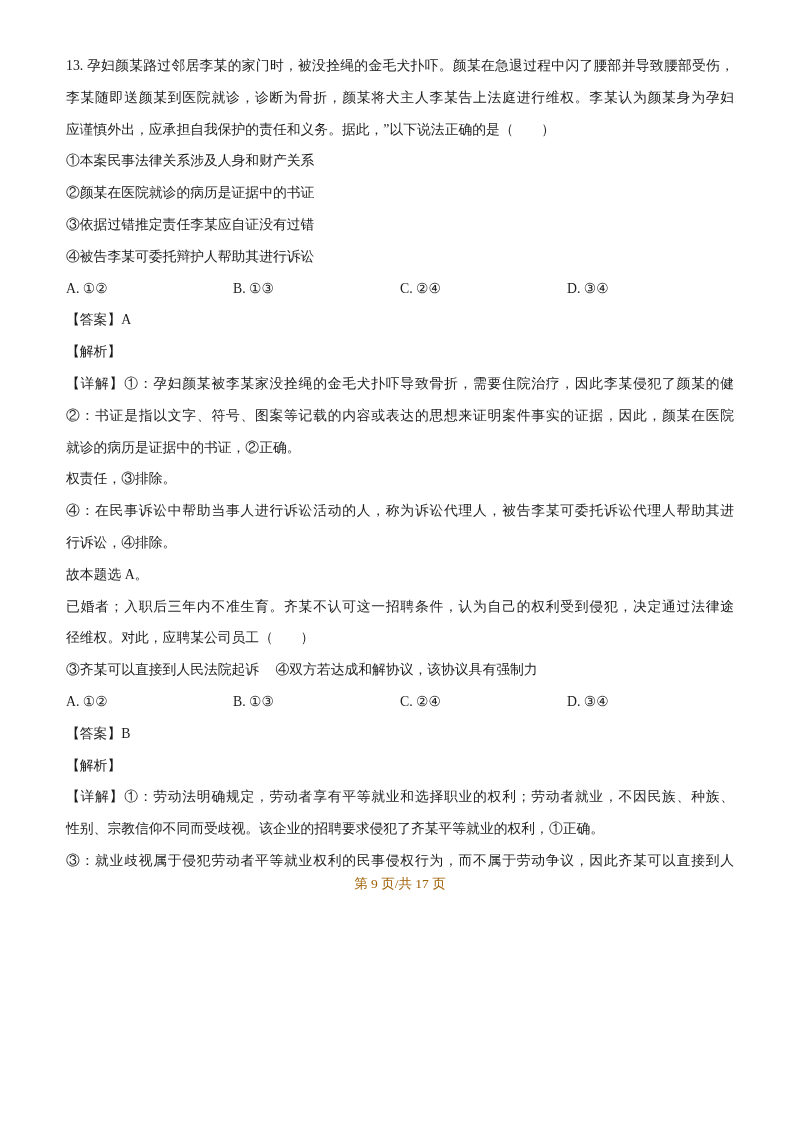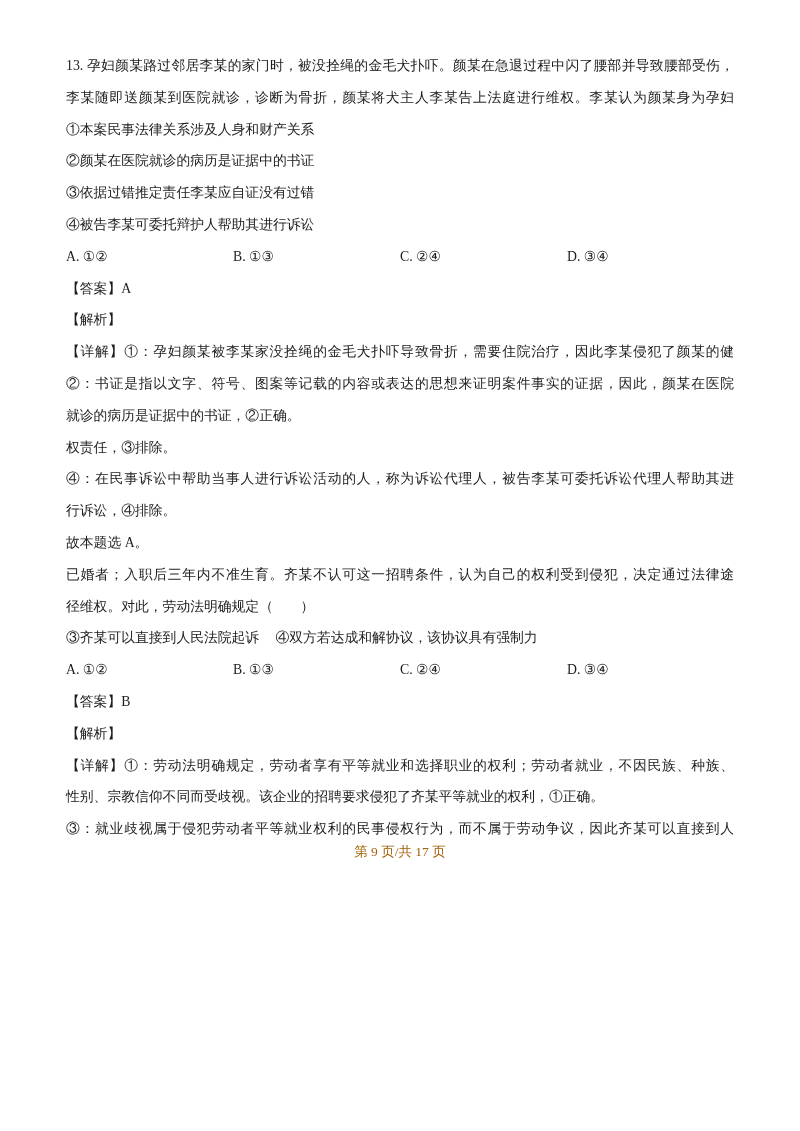--- a/index.html
+++ b/index.html
@@ -61,20 +61,21 @@
   }
 </style>
 </head>
 <body>
 
 <div class="page">
 
   <section>
     <div class="line full">13. 孕妇颜某路过邻居李某的家门时，被没拴绳的金毛犬扑吓。颜某在急退过程中闪了腰部并导致腰部受伤，</div>
     <div class="line full">李某随即送颜某到医院就诊，诊断为骨折，颜某将犬主人李某告上法庭进行维权。李某认为颜某身为孕妇</div>
+    <div class="line">应谨慎外出，应承担自我保护的责任和义务。据此，”以下说法正确的是（　　）</div>
 
     <div class="line">①本案民事法律关系涉及人身和财产关系</div>
     <div class="line">②颜某在医院就诊的病历是证据中的书证</div>
     <div class="line">③依据过错推定责任李某应自证没有过错</div>
     <div class="line">④被告李某可委托辩护人帮助其进行诉讼</div>
 
     <div class="line choices">
       <span class="choice">A. ①②</span>
       <span class="choice">B. ①③</span>
       <span class="choice">C. ②④</span>
@@ -90,21 +91,21 @@
     <div class="line full">②：书证是指以文字、符号、图案等记载的内容或表达的思想来证明案件事实的证据，因此，颜某在医院</div>
     <div class="line">就诊的病历是证据中的书证，②正确。</div>
     <div class="line">权责任，③排除。</div>
     <div class="line full">④：在民事诉讼中帮助当事人进行诉讼活动的人，称为诉讼代理人，被告李某可委托诉讼代理人帮助其进</div>
     <div class="line">行诉讼，④排除。</div>
     <div class="line">故本题选 A。</div>
   </section>
 
   <section>
     <div class="line full">已婚者；入职后三年内不准生育。齐某不认可这一招聘条件，认为自己的权利受到侵犯，决定通过法律途</div>
-    <div class="line">径维权。对此，劳动法明确规定（　　）</div>
+    <div class="line">径维权。对此，应聘某公司员工（　　）</div>
 
     <div class="line cols">
       <span class="col1">③齐某可以直接到人民法院起诉</span>
       <span>④双方若达成和解协议，该协议具有强制力</span>
     </div>
 
     <div class="line choices">
       <span class="choice">A. ①②</span>
       <span class="choice">B. ①③</span>
       <span class="choice">C. ②④</span>

